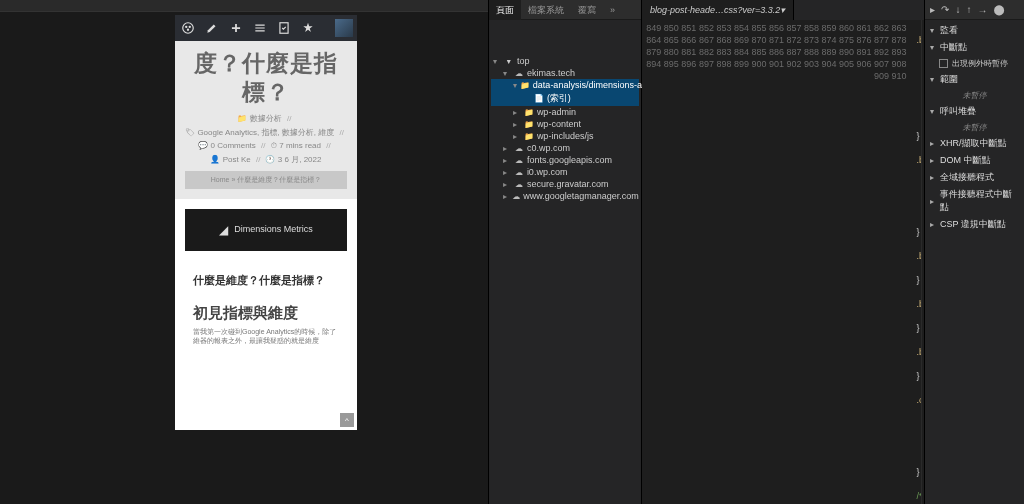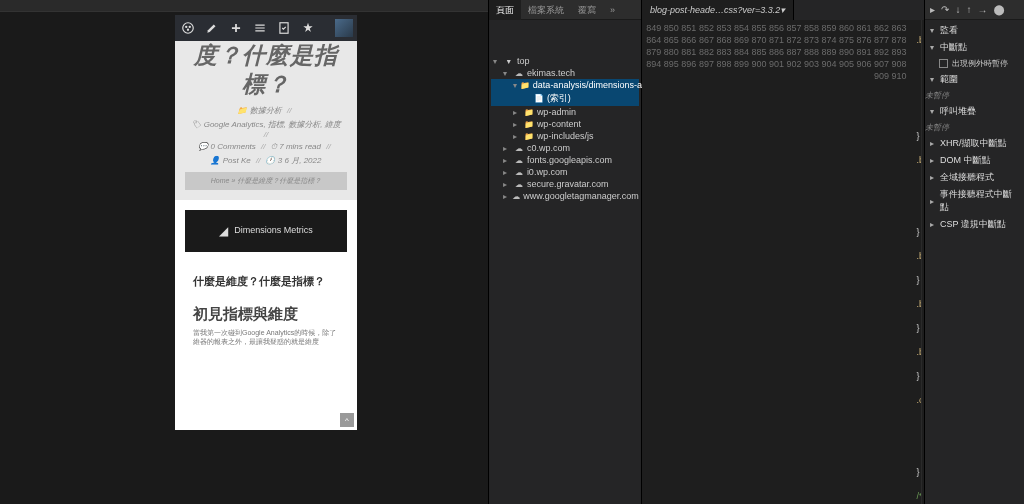--- a/index.html
+++ b/index.html
@@ -9,21 +9,21 @@
 .preview-pane { width: 535px; height: 504px; background: #1a1a1a; position: relative; }
 .ruler-top { height: 12px; background: #2a2a2a; border-bottom: 1px solid #333; }
 .preview-inner { position: absolute; left: 175px; top: 15px; width: 182px; height: 415px; background: #fff; display: flex; flex-direction: column; }
 .customizer-bar { height: 26px; background: #2a2d33; display: flex; align-items: center; padding: 0 4px; gap: 6px; }
 .cb-ico { width: 18px; height: 18px; display: flex; align-items: center; justify-content: center; color: #ddd; }
 .cb-ico svg { width: 14px; height: 14px; }
 .cb-spacer { flex: 1; }
 .cb-thumb { width: 18px; height: 18px; background: linear-gradient(135deg,#4a6a8a,#2a3a4a); }
 
 .page { flex: 1; overflow: hidden; font-size: 10px; color: #555; }
-.hero { background: #e8e8e8; padding: 0 10px 10px; text-align: center; font-style: italic; }
+.hero { background: #e8e8e8; padding: 8px 10px 10px; text-align: center; }
 .hero-title { font-size: 23px; font-weight: 600; color: #666; line-height: 1.25; margin-bottom: 6px; letter-spacing: 1px; }
 .meta-line { font-size: 8px; color: #888; margin: 3px 0; }
 .sep { color: #aaa; margin: 0 3px; }
 .breadcrumb { background: #c8c8c8; font-size: 7px; color: #888; padding: 4px 0; margin-top: 6px; }
 
 .featured { background: #1a1a1a; color: #ddd; padding: 14px 10px; margin: 10px; text-align: center; font-size: 9px; display:flex; align-items:center; justify-content:center; gap:6px; }
 .featured .img-ico { font-size: 12px; }
 .content { padding: 6px 18px; }
 .h2 { font-size: 11px; font-weight: 700; color: #333; margin: 6px 0; }
 .h3 { font-size: 15px; font-weight: 700; color: #444; margin: 16px 0 4px; }
@@ -58,21 +58,21 @@
 .cmnt { color:#6a9955; }
 .scrollbar-code { width:11px; background:#1e1e1e; border-left:1px solid #2a2a2a; position:relative; }
 .scrollbar-thumb { position:absolute; left:2px; width:7px; background:#444; }
 
 .panel-right { width: 100px; background: #252526; border-left:1px solid #000; display:flex; flex-direction:column; font-size:9px; }
 .right-iconrow { height:20px; background:#2d2d2d; display:flex; align-items:center; gap:6px; padding:0 5px; color:#bbb; border-bottom:1px solid #1a1a1a; }
 .right-iconrow span { font-size:10px; }
 .right-body { padding: 2px 0; }
 .right-sec-hd { display:flex; align-items:center; padding:2px 5px; color:#ddd; font-size:9px; }
 .right-sec-hd .arrow { width:10px; font-size:8px; color:#aaa; }
-.right-sub { color:#888; font-size:8px; text-align:left; padding:2px 0; font-style: italic; }
+.right-sub { color:#888; font-size:8px; text-align:center; padding:2px 0; font-style: italic; }
 .checkbox { width:9px; height:9px; border:1px solid #888; display:inline-block; margin-right:4px; vertical-align:middle; }
 .right-item { padding:2px 5px 2px 14px; color:#ccc; font-size:8px; }
 </style>
 </head>
 <body>
 
 <div class="preview-pane">
   <div class="ruler-top"></div>
   <div class="preview-inner">
     <div class="customizer-bar">

